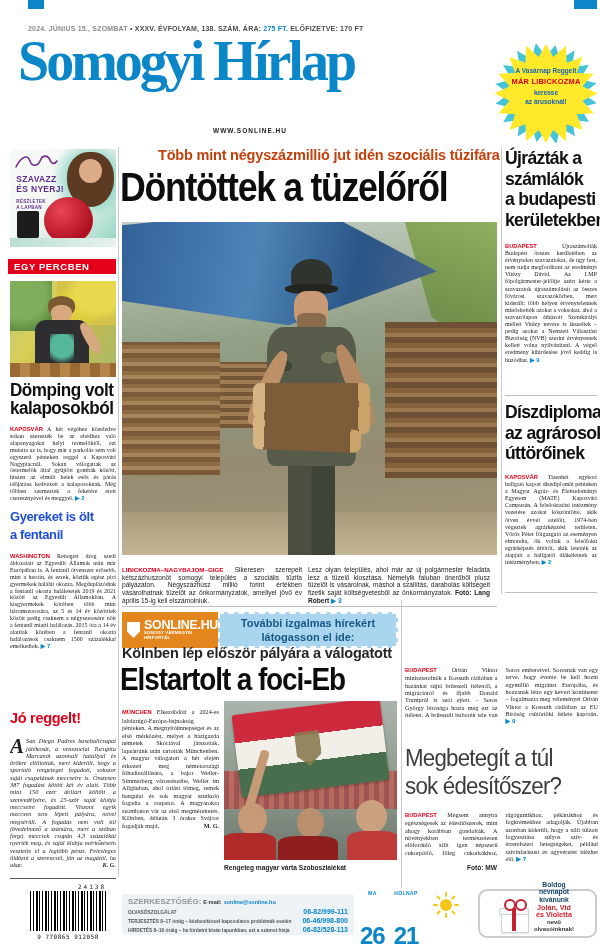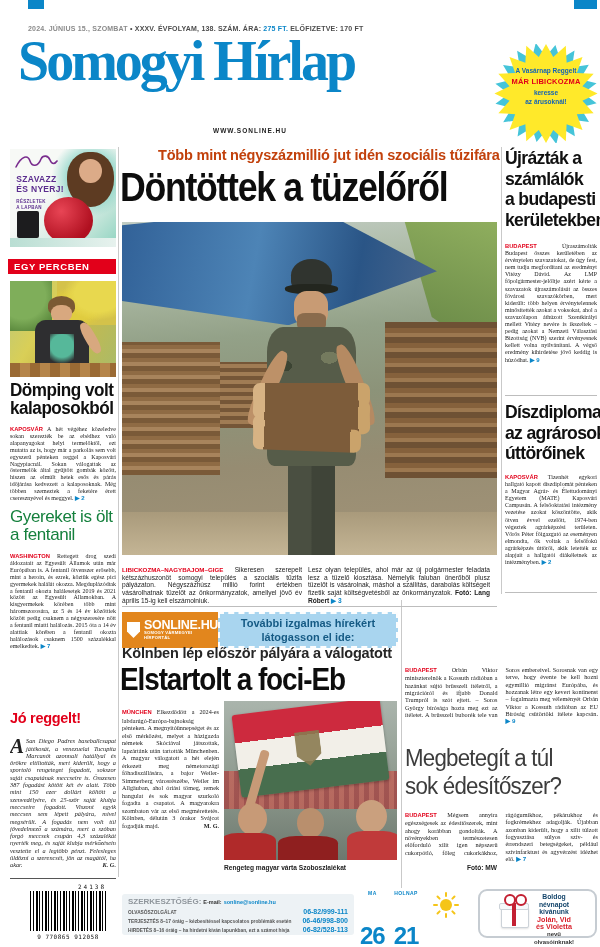--- a/index.html
+++ b/index.html
@@ -45,21 +45,21 @@
   .sig{font-weight:700;float:right;font-family:"Liberation Serif",serif;}
   .hl{font-weight:700;color:#101010;letter-spacing:-.5px;}
   .hl span{display:block;white-space:nowrap;transform:scaleX(.95);transform-origin:left top;}
 
   
   #promo{left:10px;top:149px;width:106px;height:98px;background:#f2f7f3;}
   #egyperc{left:8px;top:259px;width:108px;height:15px;background:#e2001a;color:#fff;
            font-size:9.5px;font-weight:700;letter-spacing:.6px;padding:2px 0 0 6px;box-sizing:border-box;}
   #boyphoto{left:10px;top:281px;width:106px;height:96px;}
   #domping-h{left:10px;top:381px;width:108px;font-size:18px;line-height:18px;}
-  #fent-h{left:10px;top:508px;width:108px;font-size:17px;line-height:18px;font-weight:400;color:#15803d;letter-spacing:-.4px;}
+  #fent-h{left:10px;top:508px;width:108px;font-size:13px;line-height:18px;font-weight:700;color:#1d4ed8;letter-spacing:-.4px;}
   #fent-h span{transform:scaleX(1);}
   #domping-b{left:10px;top:420px;width:106px;height:86px;font-size:6px;line-height:6.9px;}
   #fent-b{left:10px;top:547px;width:106px;height:138px;font-size:6px;line-height:6.9px;}
   #jor-h{left:10px;top:710px;width:106px;font-size:14.5px;font-weight:700;color:#e2001a;letter-spacing:-.3px;}
   #jor-b{left:10px;top:731px;width:106px;height:144px;font-style:italic;font-size:6.3px;line-height:7.3px;}
   #jor-b .dropcap{float:left;font-size:21px;line-height:17px;font-weight:700;margin:1px 2px 0 0;}
   #bc-num{left:30px;top:883px;width:76px;text-align:right;font-family:"DejaVu Sans Mono",monospace;
           font-size:6px;letter-spacing:2px;color:#111;}
   #barcode{left:30px;top:891px;width:76px;height:40px;
            background:repeating-linear-gradient(90deg,#000 0 1px,#fff 1px 3px,#000 3px 4px,#fff 4px 6px,#000 6px 8px,#fff 8px 9px);}
@@ -119,21 +119,21 @@
   .crow{display:flex;justify-content:space-between;align-items:baseline;line-height:8.2px;}
   .crow .cl{font-size:4.8px;font-weight:700;color:#555;}
   .crow .cp{font-size:7px;font-weight:700;color:#0b86c8;white-space:nowrap;}
   #weather{left:360px;top:890px;width:114px;}
   #wtemps{display:flex;align-items:flex-start;gap:9px;}
   .wt .wlab{font-size:5px;font-weight:700;color:#0b86c8;text-align:center;letter-spacing:.4px;}
   .wt .wnum{font-size:24px;font-weight:700;color:#0b86c8;line-height:23px;letter-spacing:-1px;margin-top:28px;}
   #sun{margin-left:6px;margin-top:2px;}
   #wtext{margin-top:2px;font-size:5.8px;line-height:6.8px;text-align:justify;color:#333;font-weight:700;}
   #nameday{left:478px;top:889px;width:119px;height:49px;border:2px solid #c6ccd2;border-radius:9px;
-           background:#fff;display:flex;align-items:flex-start;padding:2px 19px;box-sizing:border-box;}
+           background:#fff;display:flex;align-items:flex-end;padding:2px 19px;box-sizing:border-box;}
   #nd-text{margin-left:3px;line-height:7.6px;text-align:center;flex:1;}
   .ndb{font-size:6.8px;font-weight:700;color:#14456b;}
   .ndr{font-size:7.2px;font-weight:700;color:#d81f2a;}
   .ndn{font-size:6px;color:#333;font-weight:700;}
   
   #gift{position:relative;width:30px;height:36px;flex:none;}
   #gift div{position:absolute;}
   .gbox{left:2px;top:14px;width:26px;height:19px;background:#fff;border:1px solid #ccd2d8;border-radius:2px;box-shadow:0 1px 2px rgba(0,0,0,.12);}
   .glid{left:0;top:10px;width:28px;height:5px;background:#f6f8fa;border:1px solid #ccd2d8;border-radius:2px;}
   .grv{left:13px;top:10px;width:4px;height:23px;background:#c32032;}

